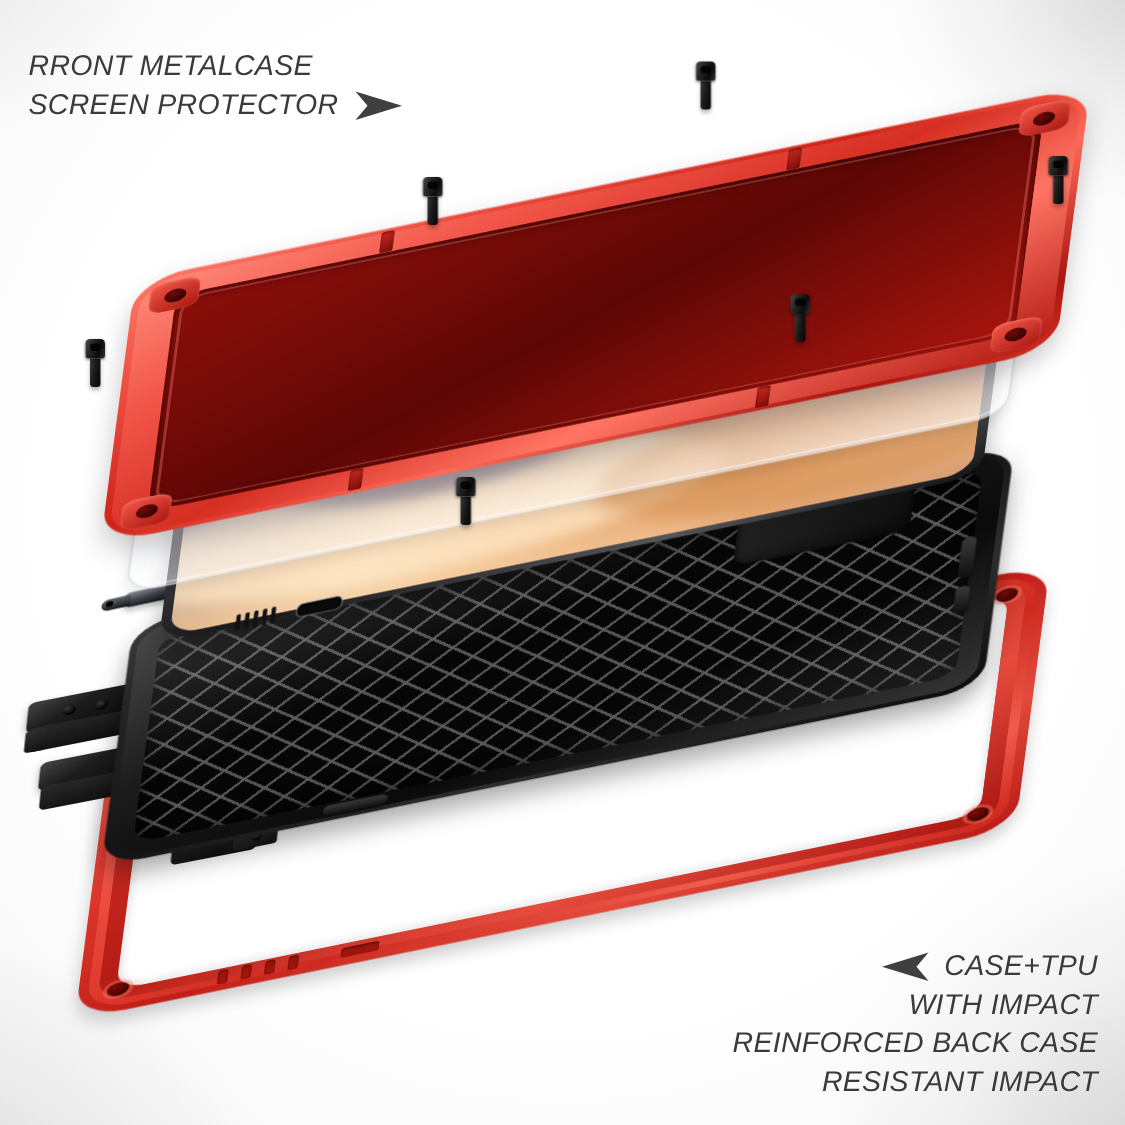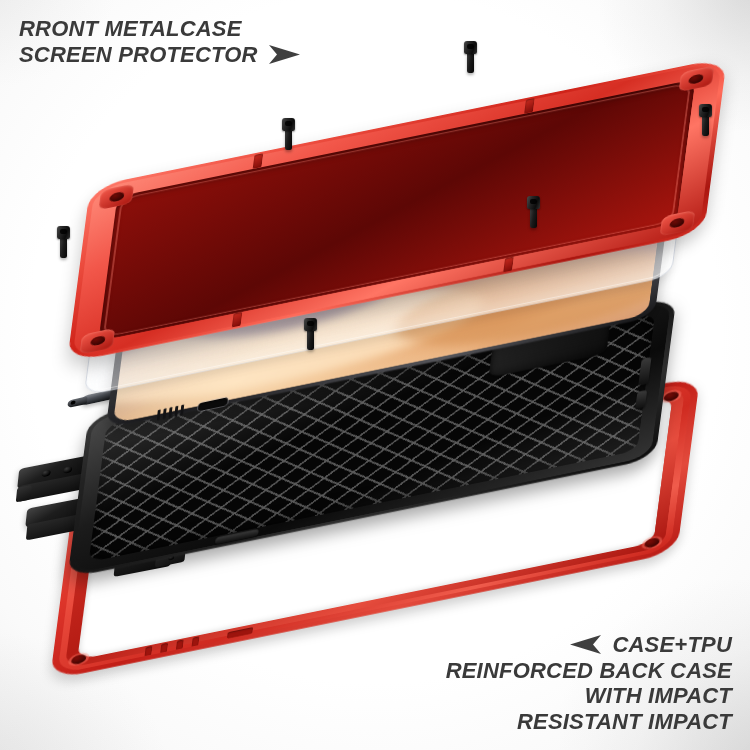--- a/index.html
+++ b/index.html
@@ -19,22 +19,22 @@
   .vig.tr{top:0;right:0;width:150px;height:130px;
     background:radial-gradient(ellipse at 105% -10%, rgba(150,150,150,.30) 0%, rgba(180,180,180,.12) 45%, rgba(255,255,255,0) 75%);}
   .vig.br{bottom:0;right:0;width:190px;height:170px;
     background:radial-gradient(ellipse at 110% 110%, rgba(150,150,150,.30) 0%, rgba(185,185,185,.12) 45%, rgba(255,255,255,0) 75%);}
   .vig.bl{bottom:0;left:0;width:170px;height:120px;
     background:radial-gradient(ellipse at -10% 115%, rgba(170,170,170,.18) 0%, rgba(255,255,255,0) 70%);}
   .vig.tl{top:0;left:0;width:120px;height:90px;
     background:radial-gradient(ellipse at -15% -20%, rgba(175,175,175,.14) 0%, rgba(255,255,255,0) 70%);}
 
   
-  .callout{position:absolute;color:#3a3a3a;font-weight:bold;font-style:italic;
-    font-size:22px;line-height:25.5px;letter-spacing:.2px;white-space:nowrap;}
+  .callout{position:absolute;color:#3a3a3a;font-weight:normal;font-style:italic;
+    font-size:19px;line-height:25.5px;letter-spacing:.2px;white-space:nowrap;margin-top:16px;}
   #callout-top{top:16px;left:19px;text-align:left;}
   #callout-bottom{bottom:16px;right:18px;text-align:right;}
   .crow{display:block;}
   .crow.with-arrow{display:flex;align-items:center;gap:10px;}
   #callout-bottom .crow.with-arrow{justify-content:flex-end;}
   #callout-top .crow.with-arrow{justify-content:flex-start;}
   .arrow{flex:0 0 auto;display:block;}
 
   
   .layer{position:absolute;transform-style:preserve-3d;}
@@ -325,18 +325,18 @@
     </span>
   </div>
 
   <div class="callout" id="callout-bottom">
     <span class="crow with-arrow">
       <svg class="arrow" width="33" height="21" viewBox="0 0 33 21">
         <path d="M32 1 L1 10.5 L32 20 L24 10.5 Z" fill="#3f3f3f"></path>
       </svg>
       <span>CASE+TPU</span>
     </span>
+    <span class="crow">WITH IMPACT</span>
     <span class="crow">REINFORCED BACK CASE</span>
-    <span class="crow">WITH IMPACT</span>
     <span class="crow">RESISTANT IMPACT</span>
   </div>
 
 </div>
 
 </body></html>

